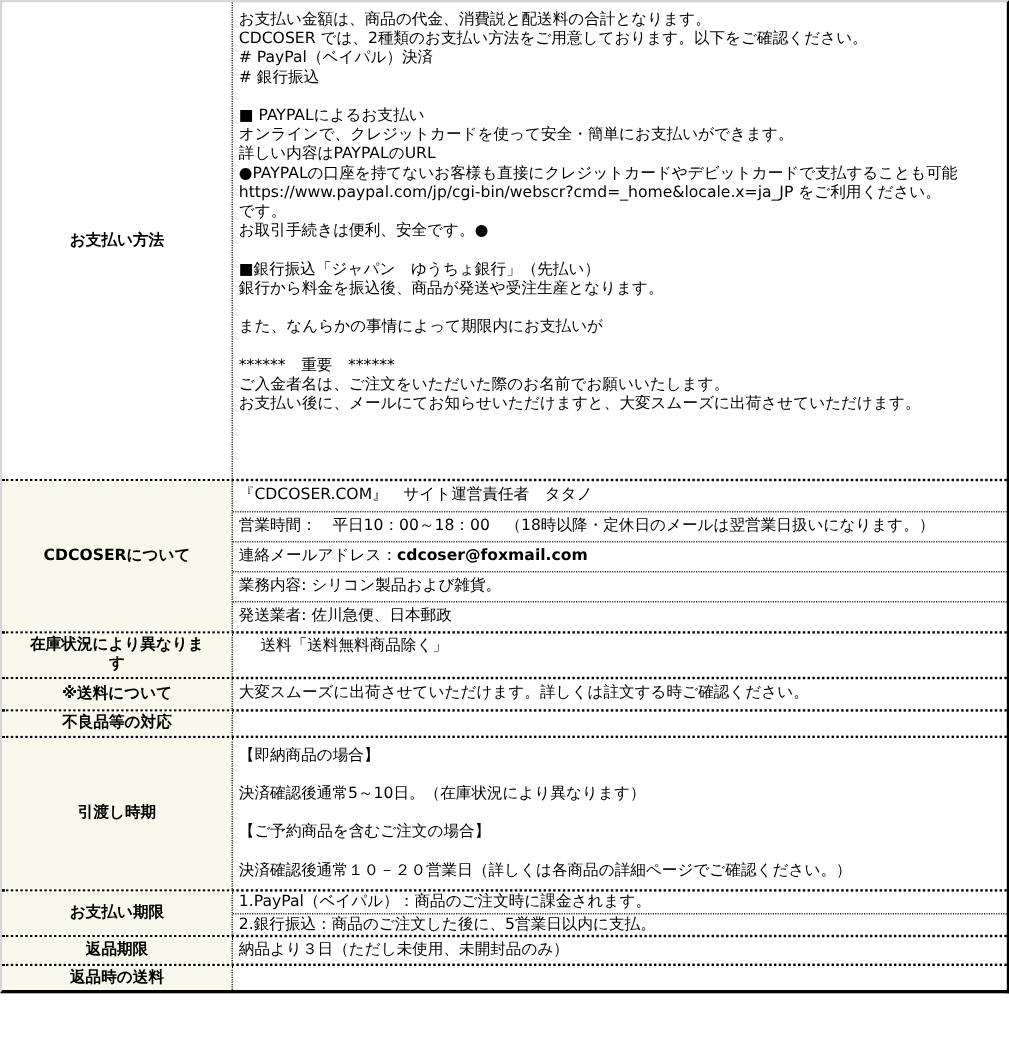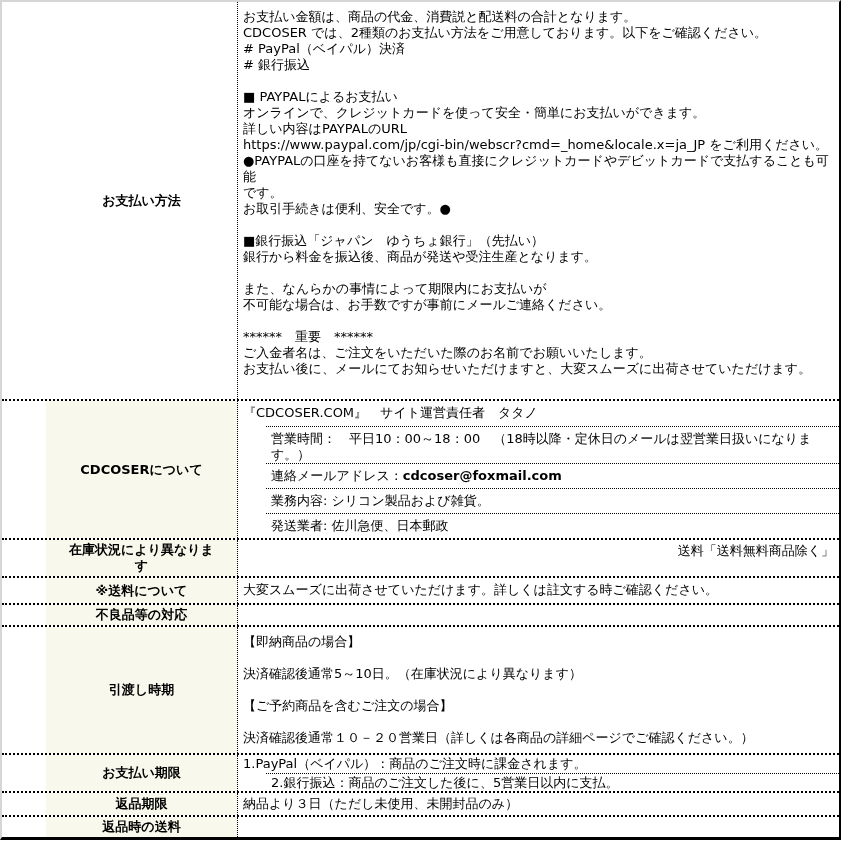--- a/index.html
+++ b/index.html
@@ -25,32 +25,31 @@
     background:#f8f8ec;
     border-right:1px dotted #000;
     display:flex;
     align-items:center;
     justify-content:center;
     text-align:center;
     font-weight:bold;
     font-size:13px;
     line-height:16px;
     padding:2px 18px;
-    margin-left:44px;
   }
   .section-payment-method .label-cell { background:#ffffff; }
 
   .content-cell { flex:1 1 auto; min-width:0; display:flex; flex-direction:column; }
   .row { font-size:13px; line-height:16px; box-sizing:border-box; flex:1 0 auto; }
-  .row + .row { border-top:1px dotted #000;margin-left:28px; }
+  .row + .row { border-top:1px dotted #000; }
   .line { min-height:16px; white-space:pre-wrap; word-break:break-all; }
 
   .section-payment-method .content-cell .row { padding:7px 5px 5px; min-height:397px; }
   .section-about-cdcoser .row { min-height:25px; padding:4px 5px 0; }
-  .section-extra-fees .row { min-height:25px; padding:3px 5px 0;text-align:right; }
+  .section-extra-fees .row { min-height:25px; padding:3px 23px 0; }
   .section-shipping-note .row { min-height:25px; padding:4px 5px 0; }
   .section-defective-items .row { padding:1px 5px 1px; }
   .section-defective-items .row:first-child { min-height:31px; }
   .section-delivery-time .content-cell .row { padding:7px 5px 6px; min-height:126px; }
   .section-payment-deadline .row { min-height:18px; padding:1px 5px 0; }
   .section-return-deadline .row { min-height:22px; padding:3px 5px 0; }
   .section-return-shipping .row { min-height:20px; padding:3px 5px 0; }
 
   .bold { font-weight:bold; }
 </style>
@@ -63,30 +62,29 @@
       <div class="content-cell">
         <div class="row">
           <div class="line">お支払い金額は、商品の代金、消費説と配送料の合計となります。</div>
           <div class="line">CDCOSER では、2種類のお支払い方法をご用意しております。以下をご確認ください。</div>
           <div class="line"># PayPal（ベイパル）決済</div>
           <div class="line"># 銀行振込</div>
           <div class="line"></div>
           <div class="line">■ PAYPALによるお支払い</div>
           <div class="line">オンラインで、クレジットカードを使って安全・簡単にお支払いができます。</div>
           <div class="line">詳しい内容はPAYPALのURL</div>
+          <div class="line">●PAYPALの口座を持てないお客様も直接にクレジットカードやデビットカードで支払することも可能</div>
           <div class="line">https://www.paypal.com/jp/cgi-bin/webscr?cmd=_home&amp;locale.x=ja_JP をご利用ください。</div>
-          <div class="line">●PAYPALの口座を持てないお客様も直接にクレジットカードやデビットカードで支払することも可能</div>
           <div class="line">です。</div>
           <div class="line">お取引手続きは便利、安全です。●</div>
           <div class="line"></div>
           <div class="line">■銀行振込「ジャパン　ゆうちょ銀行」（先払い）</div>
           <div class="line">銀行から料金を振込後、商品が発送や受注生産となります。</div>
           <div class="line"></div>
           <div class="line">また、なんらかの事情によって期限内にお支払いが</div>
-          <div class="line">不可能な場合は、お手数ですが事前にメールご連絡ください。</div>
           <div class="line"></div>
           <div class="line">******　重要　******</div>
           <div class="line">ご入金者名は、ご注文をいただいた際のお名前でお願いいたします。</div>
           <div class="line">お支払い後に、メールにてお知らせいただけますと、大変スムーズに出荷させていただけます。</div>
         </div>
       </div>
     </div>
     <div class="section section-about-cdcoser">
       <div class="label-cell">CDCOSERについて</div>
       <div class="content-cell">

